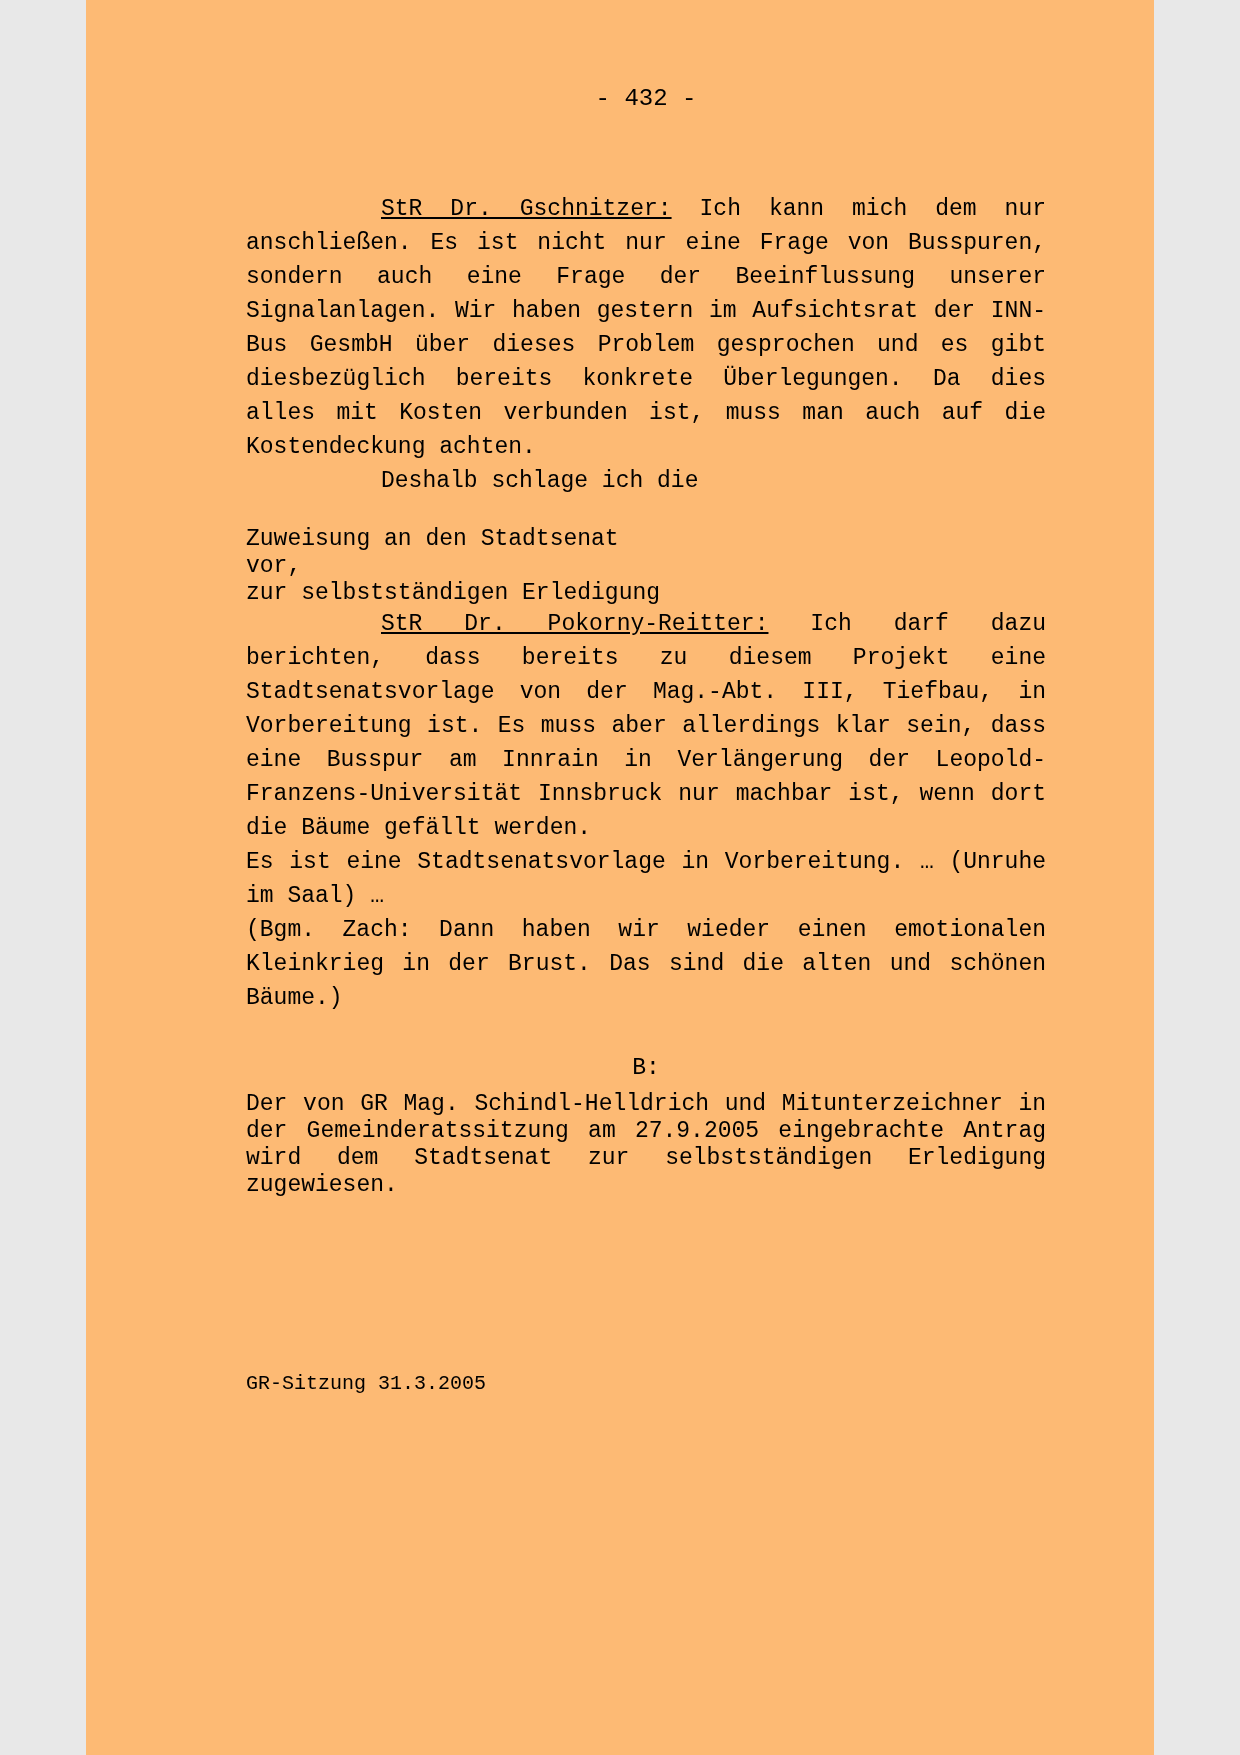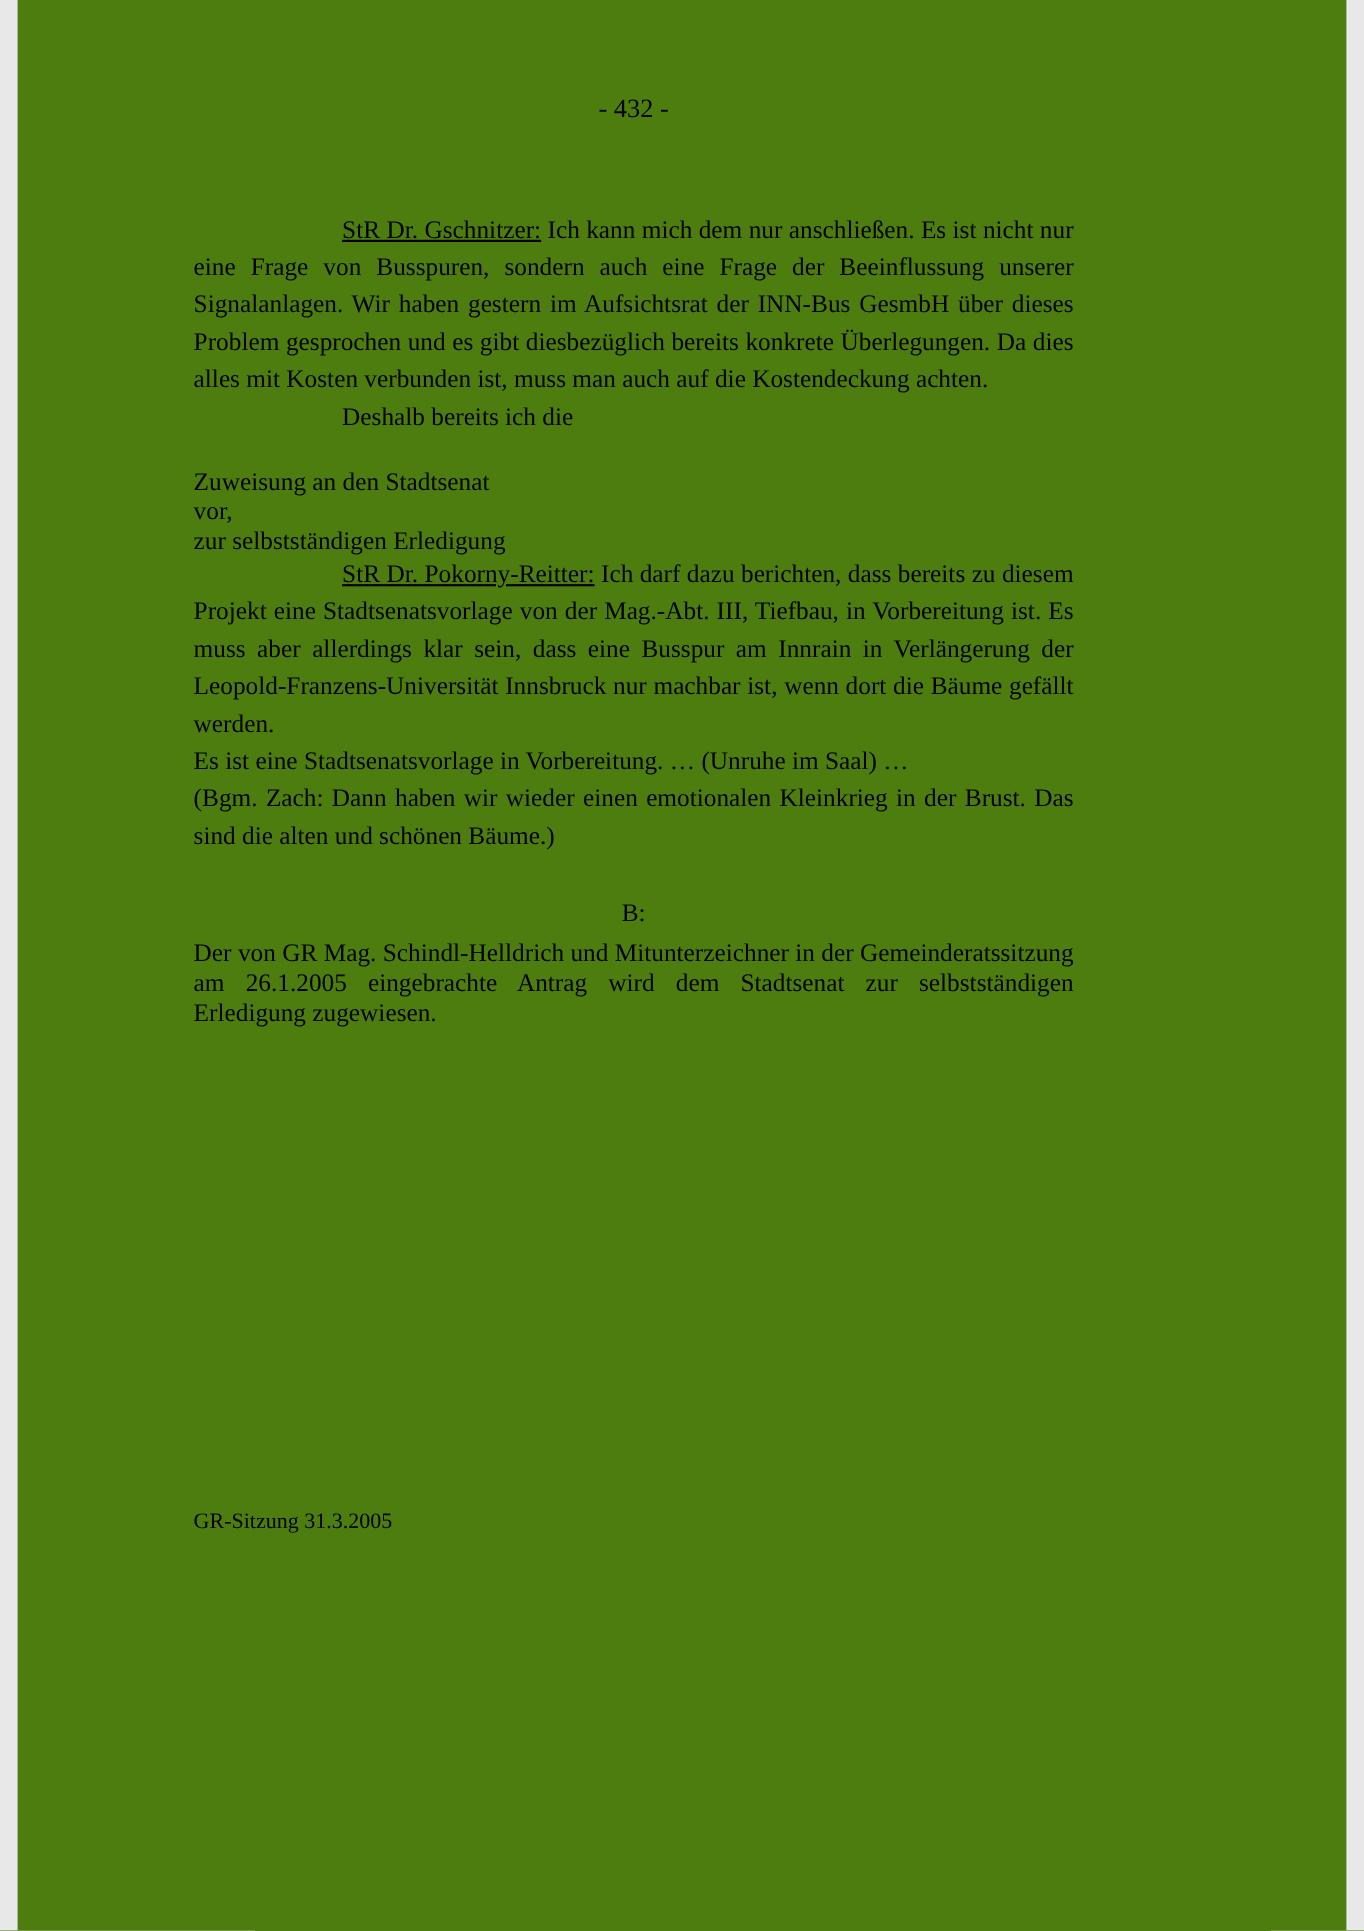--- a/index.html
+++ b/index.html
@@ -1,24 +1,24 @@
 <!DOCTYPE html>
 <html><head>
 <meta charset="utf-8">
 <style>
   * { box-sizing: border-box; }
   html, body { margin: 0; padding: 0; }
   body { background: #e8e8e8; }
   .page {
     position: relative;
-    width: 1208px;
+    width: 1068px;
     height: 1755px;
     margin: 0 auto;
-    background: #4d7c0f;
-    font-family: Liberation Serif, serif;
+    background: #fdba74;
+    font-family: Liberation Mono, monospace;
     color: #000000;
     overflow: hidden;
   }
   .content {
     position: absolute;
     left: 160px;
     top: 82px;
     width: 800px;
     font-size: 23px;
     line-height: 34px;
@@ -64,35 +64,35 @@
 </head>
 <body>
 
 <div class="page">
   <div class="content">
 
     <div class="page-number">- 432 -</div>
 
     <div class="para first-indent para-first"><span class="speaker">StR Dr. Gschnitzer:</span><span> Ich kann mich dem nur anschließen. Es ist nicht nur eine Frage von Busspuren, sondern auch eine Frage der Beeinflussung unserer Signalanlagen. Wir haben gestern im Aufsichtsrat der INN-Bus GesmbH über dieses Problem gesprochen und es gibt diesbezüglich bereits konkrete Überlegungen. Da dies alles mit Kosten verbunden ist, muss man auch auf die Kostendeckung achten.</span></div>
 
-    <div class="line-deshalb">Deshalb bereits ich die</div>
+    <div class="line-deshalb">Deshalb schlage ich die</div>
 
     <div class="resolution-block">
       <div>Zuweisung an den Stadtsenat</div>
       <div>vor,</div>
       <div>zur selbstständigen Erledigung</div>
     </div>
 
 
     <div class="para first-indent"><span class="speaker">StR Dr. Pokorny-Reitter:</span><span> Ich darf dazu berichten, dass bereits zu diesem Projekt eine Stadtsenatsvorlage von der Mag.-Abt. III, Tiefbau, in Vorbereitung ist. Es muss aber allerdings klar sein, dass eine Busspur am Innrain in Verlängerung der Leopold-Franzens-Universität Innsbruck nur machbar ist, wenn dort die Bäume gefällt werden.</span></div>
 
     <div class="para">Es ist eine Stadtsenatsvorlage in Vorbereitung. … (Unruhe im Saal) …</div>
 
     <div class="para">(Bgm. Zach: Dann haben wir wieder einen emotionalen Kleinkrieg in der Brust. Das sind die alten und schönen Bäume.)</div>
 
     <div class="beschluss-label">B:</div>
 
-    <div class="para para-beschluss">Der von GR Mag. Schindl-Helldrich und Mitunterzeichner in der Gemeinderatssitzung am 26.1.2005 eingebrachte Antrag wird dem Stadtsenat zur selbstständigen Erledigung zugewiesen.</div>
+    <div class="para para-beschluss">Der von GR Mag. Schindl-Helldrich und Mitunterzeichner in der Gemeinderatssitzung am 27.9.2005 eingebrachte Antrag wird dem Stadtsenat zur selbstständigen Erledigung zugewiesen.</div>
 
   </div>
 
   <div class="footer">GR-Sitzung 31.3.2005</div>
 </div>
 
 </body></html>

